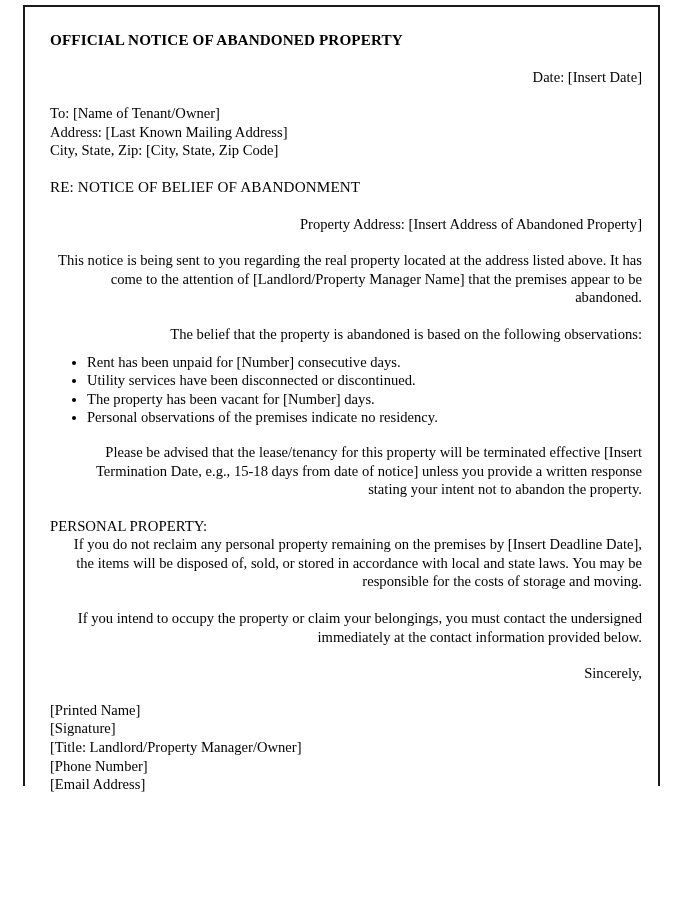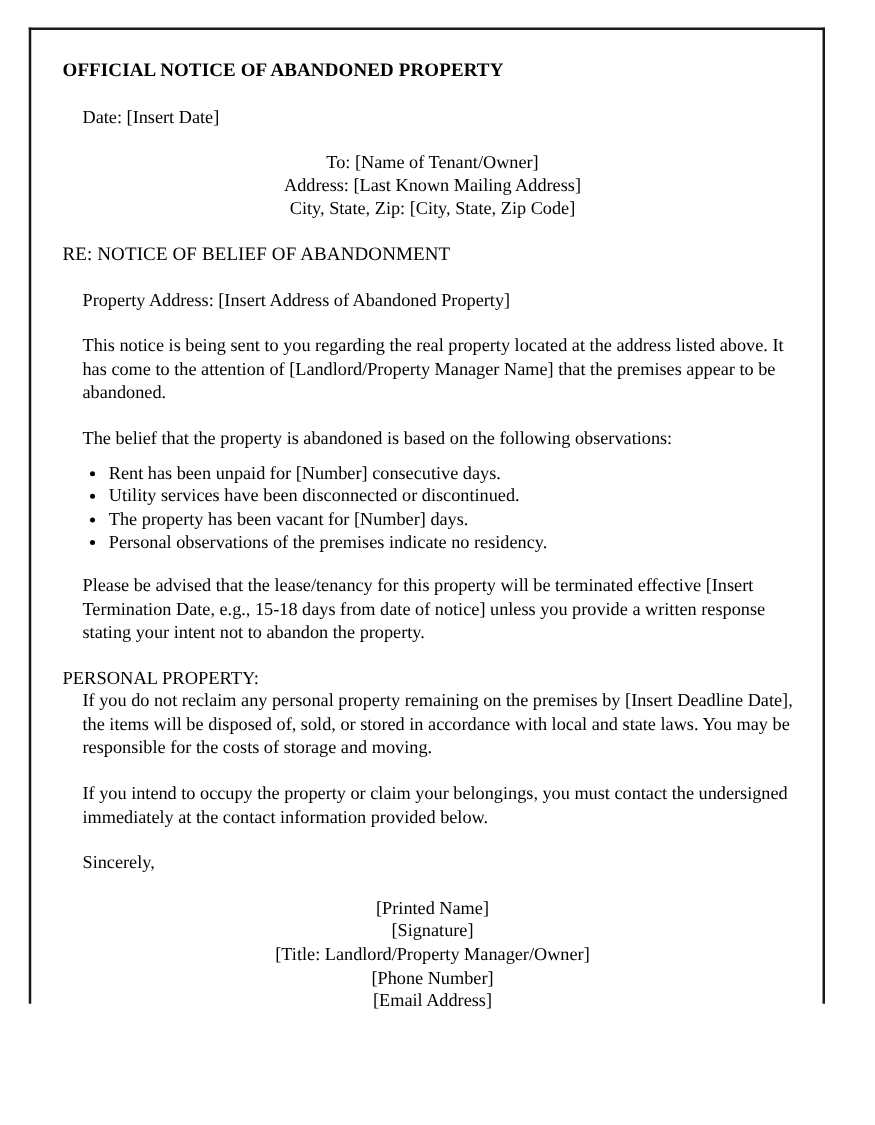--- a/index.html
+++ b/index.html
@@ -12,21 +12,21 @@
     height: 900px;
     overflow: hidden;
     font-family: "Liberation Serif", "DejaVu Serif", serif;
     color: #000000;
   }
 
   
   #page-sheet {
     position: absolute;
     left: 23px;
-    top: 22px;
+    top: 5px;
     width: 637px;          
     height: 781px;         
     box-sizing: border-box;
     border-top: 2px solid #1a1a1a;
     border-left: 2px solid #1a1a1a;
     border-right: 2px solid #1a1a1a;
     border-bottom: none;
     background: #ffffff;
   }
 
@@ -53,34 +53,33 @@
     margin: 0 0 18px 0;
   }
 
   .sub-heading {
     font-weight: normal;
     font-size: 14.8px;
     margin: 0;
   }
 
   .para {
-    margin: 0 0 18px 16px;
-    text-align: left;
+    margin: 0 0 18px 4px;
+    text-align: right;
   }
 
   .para.tight {
     margin-bottom: 0;
   }
 
   .line-group {
     margin: 0 0 18px 0;
   }
   .line-group .ln {
     display: block;
-    text-align: center;
   }
 
   ul.obs-list {
     margin: 9px 0 16px 0;
     padding-left: 37px;
     list-style-type: disc;
   }
   ul.obs-list li {
     margin: 0;
     padding: 0;

